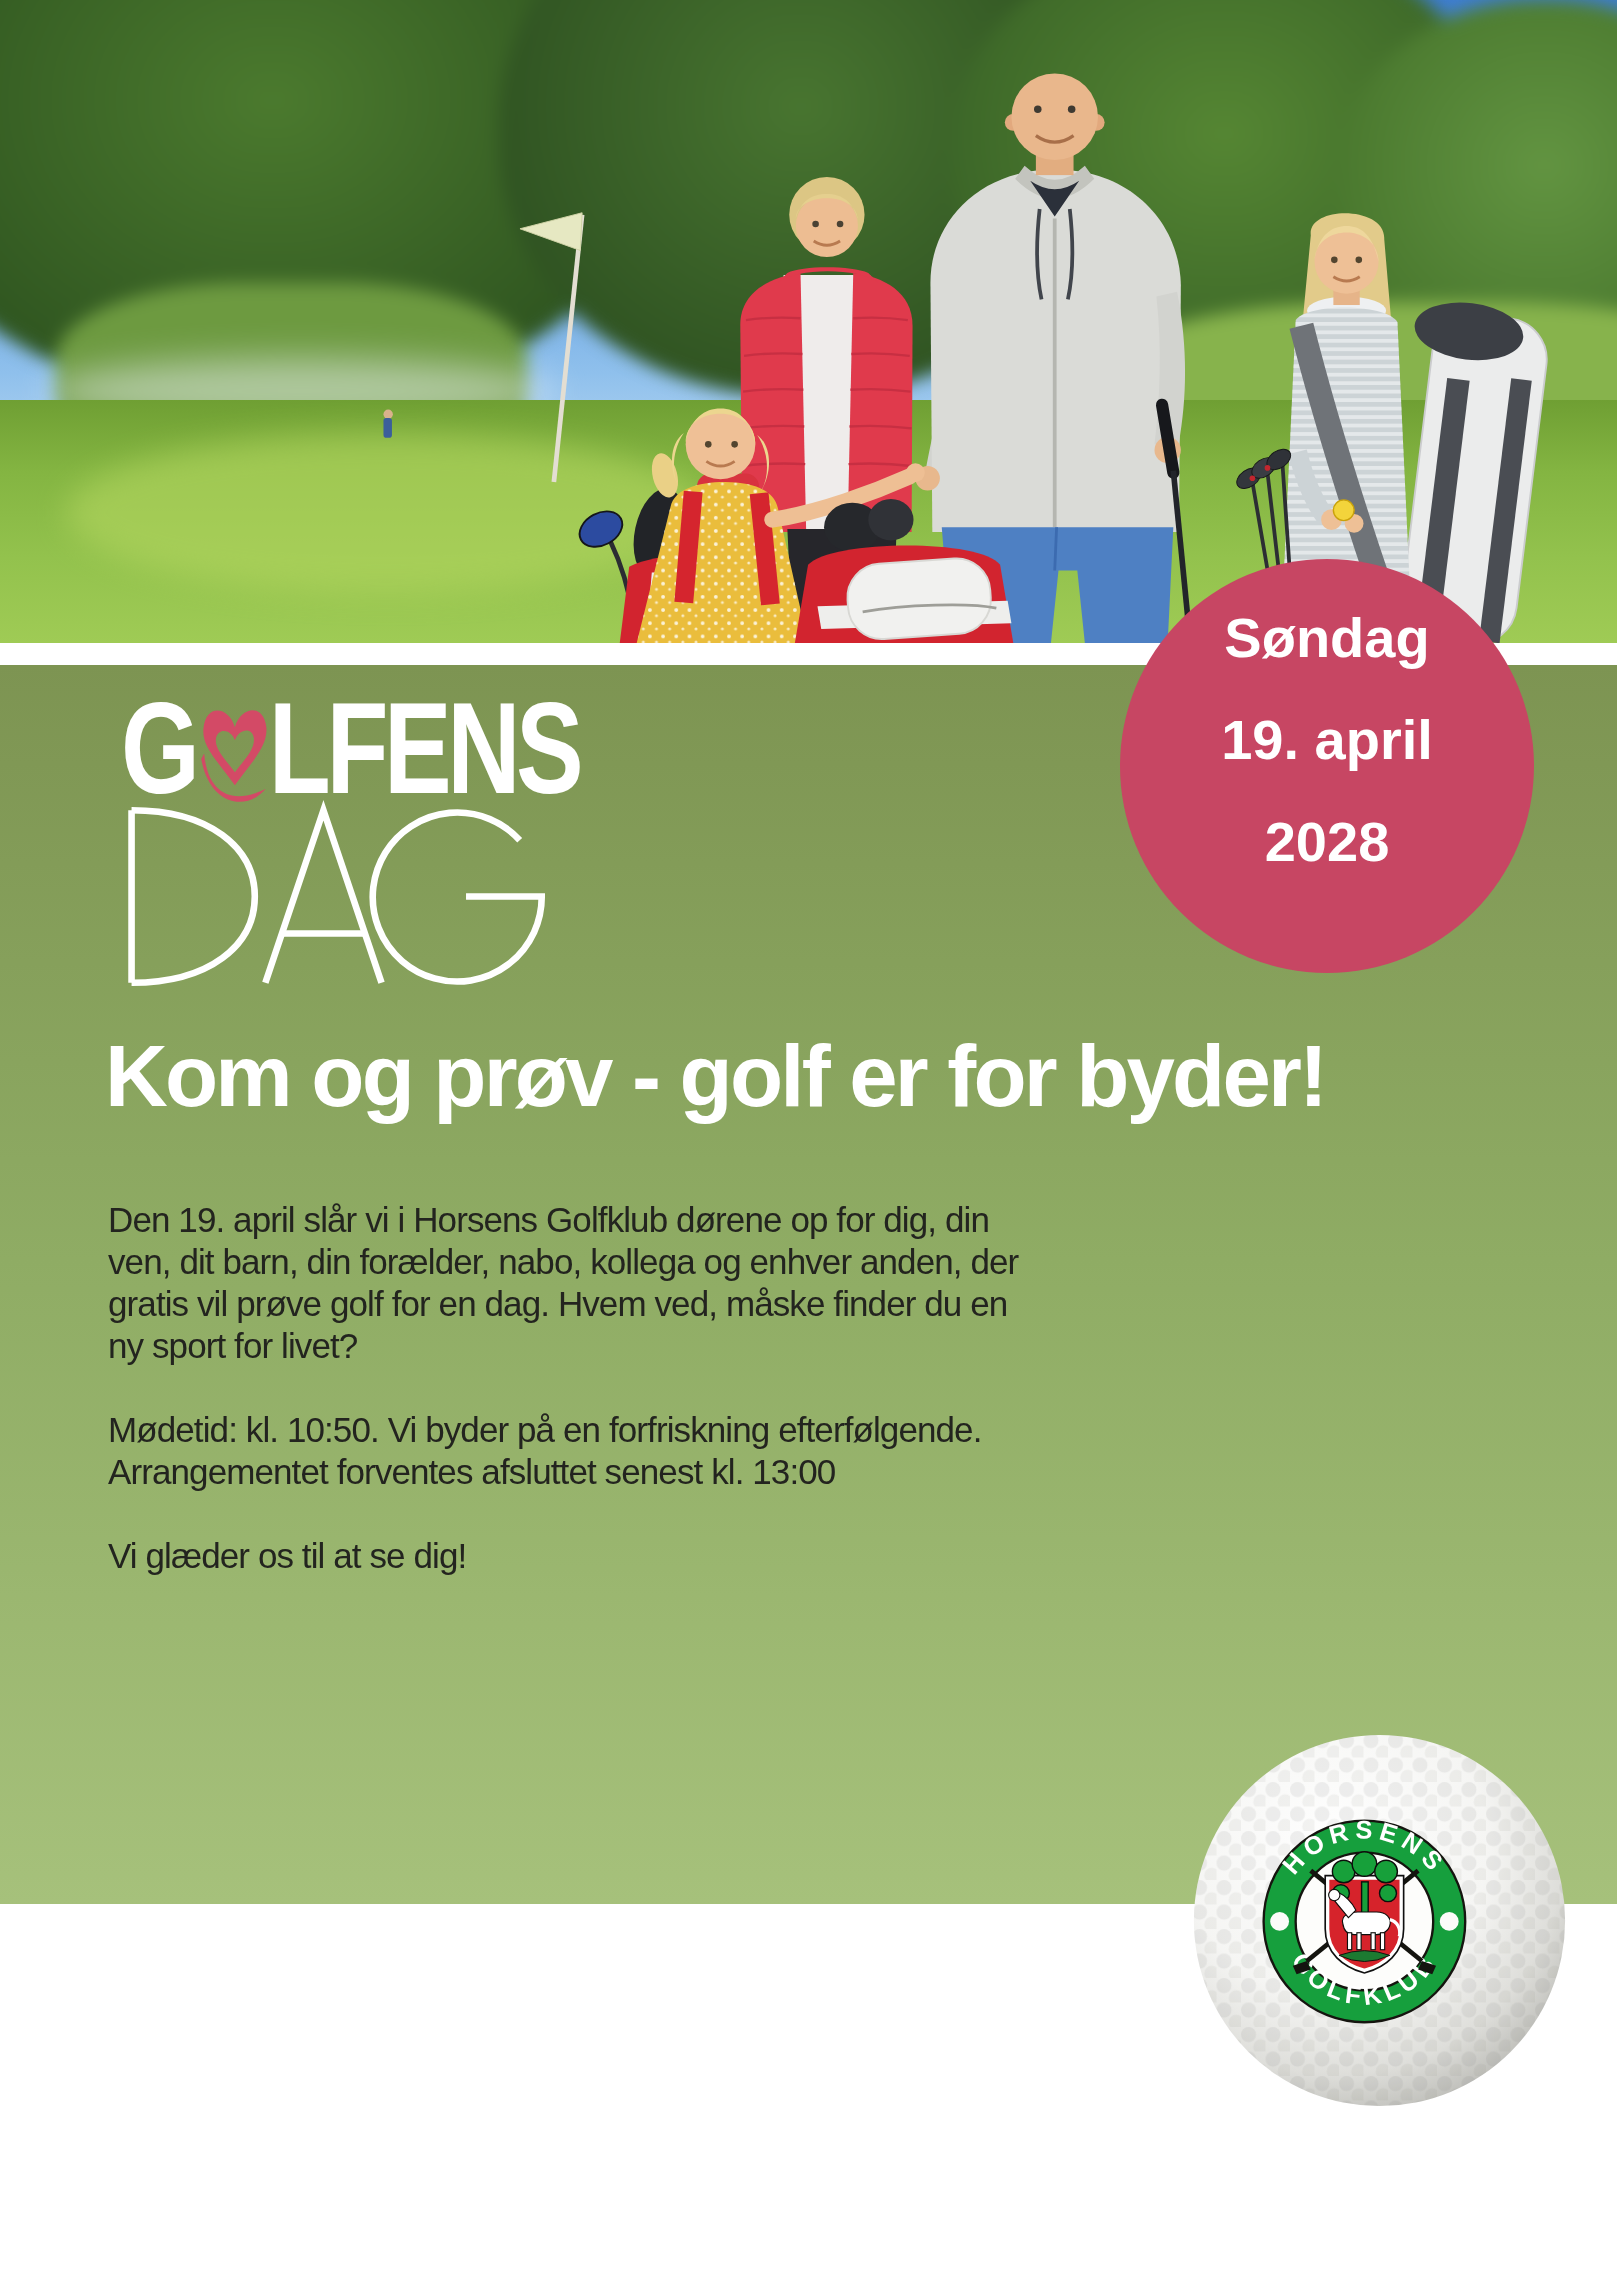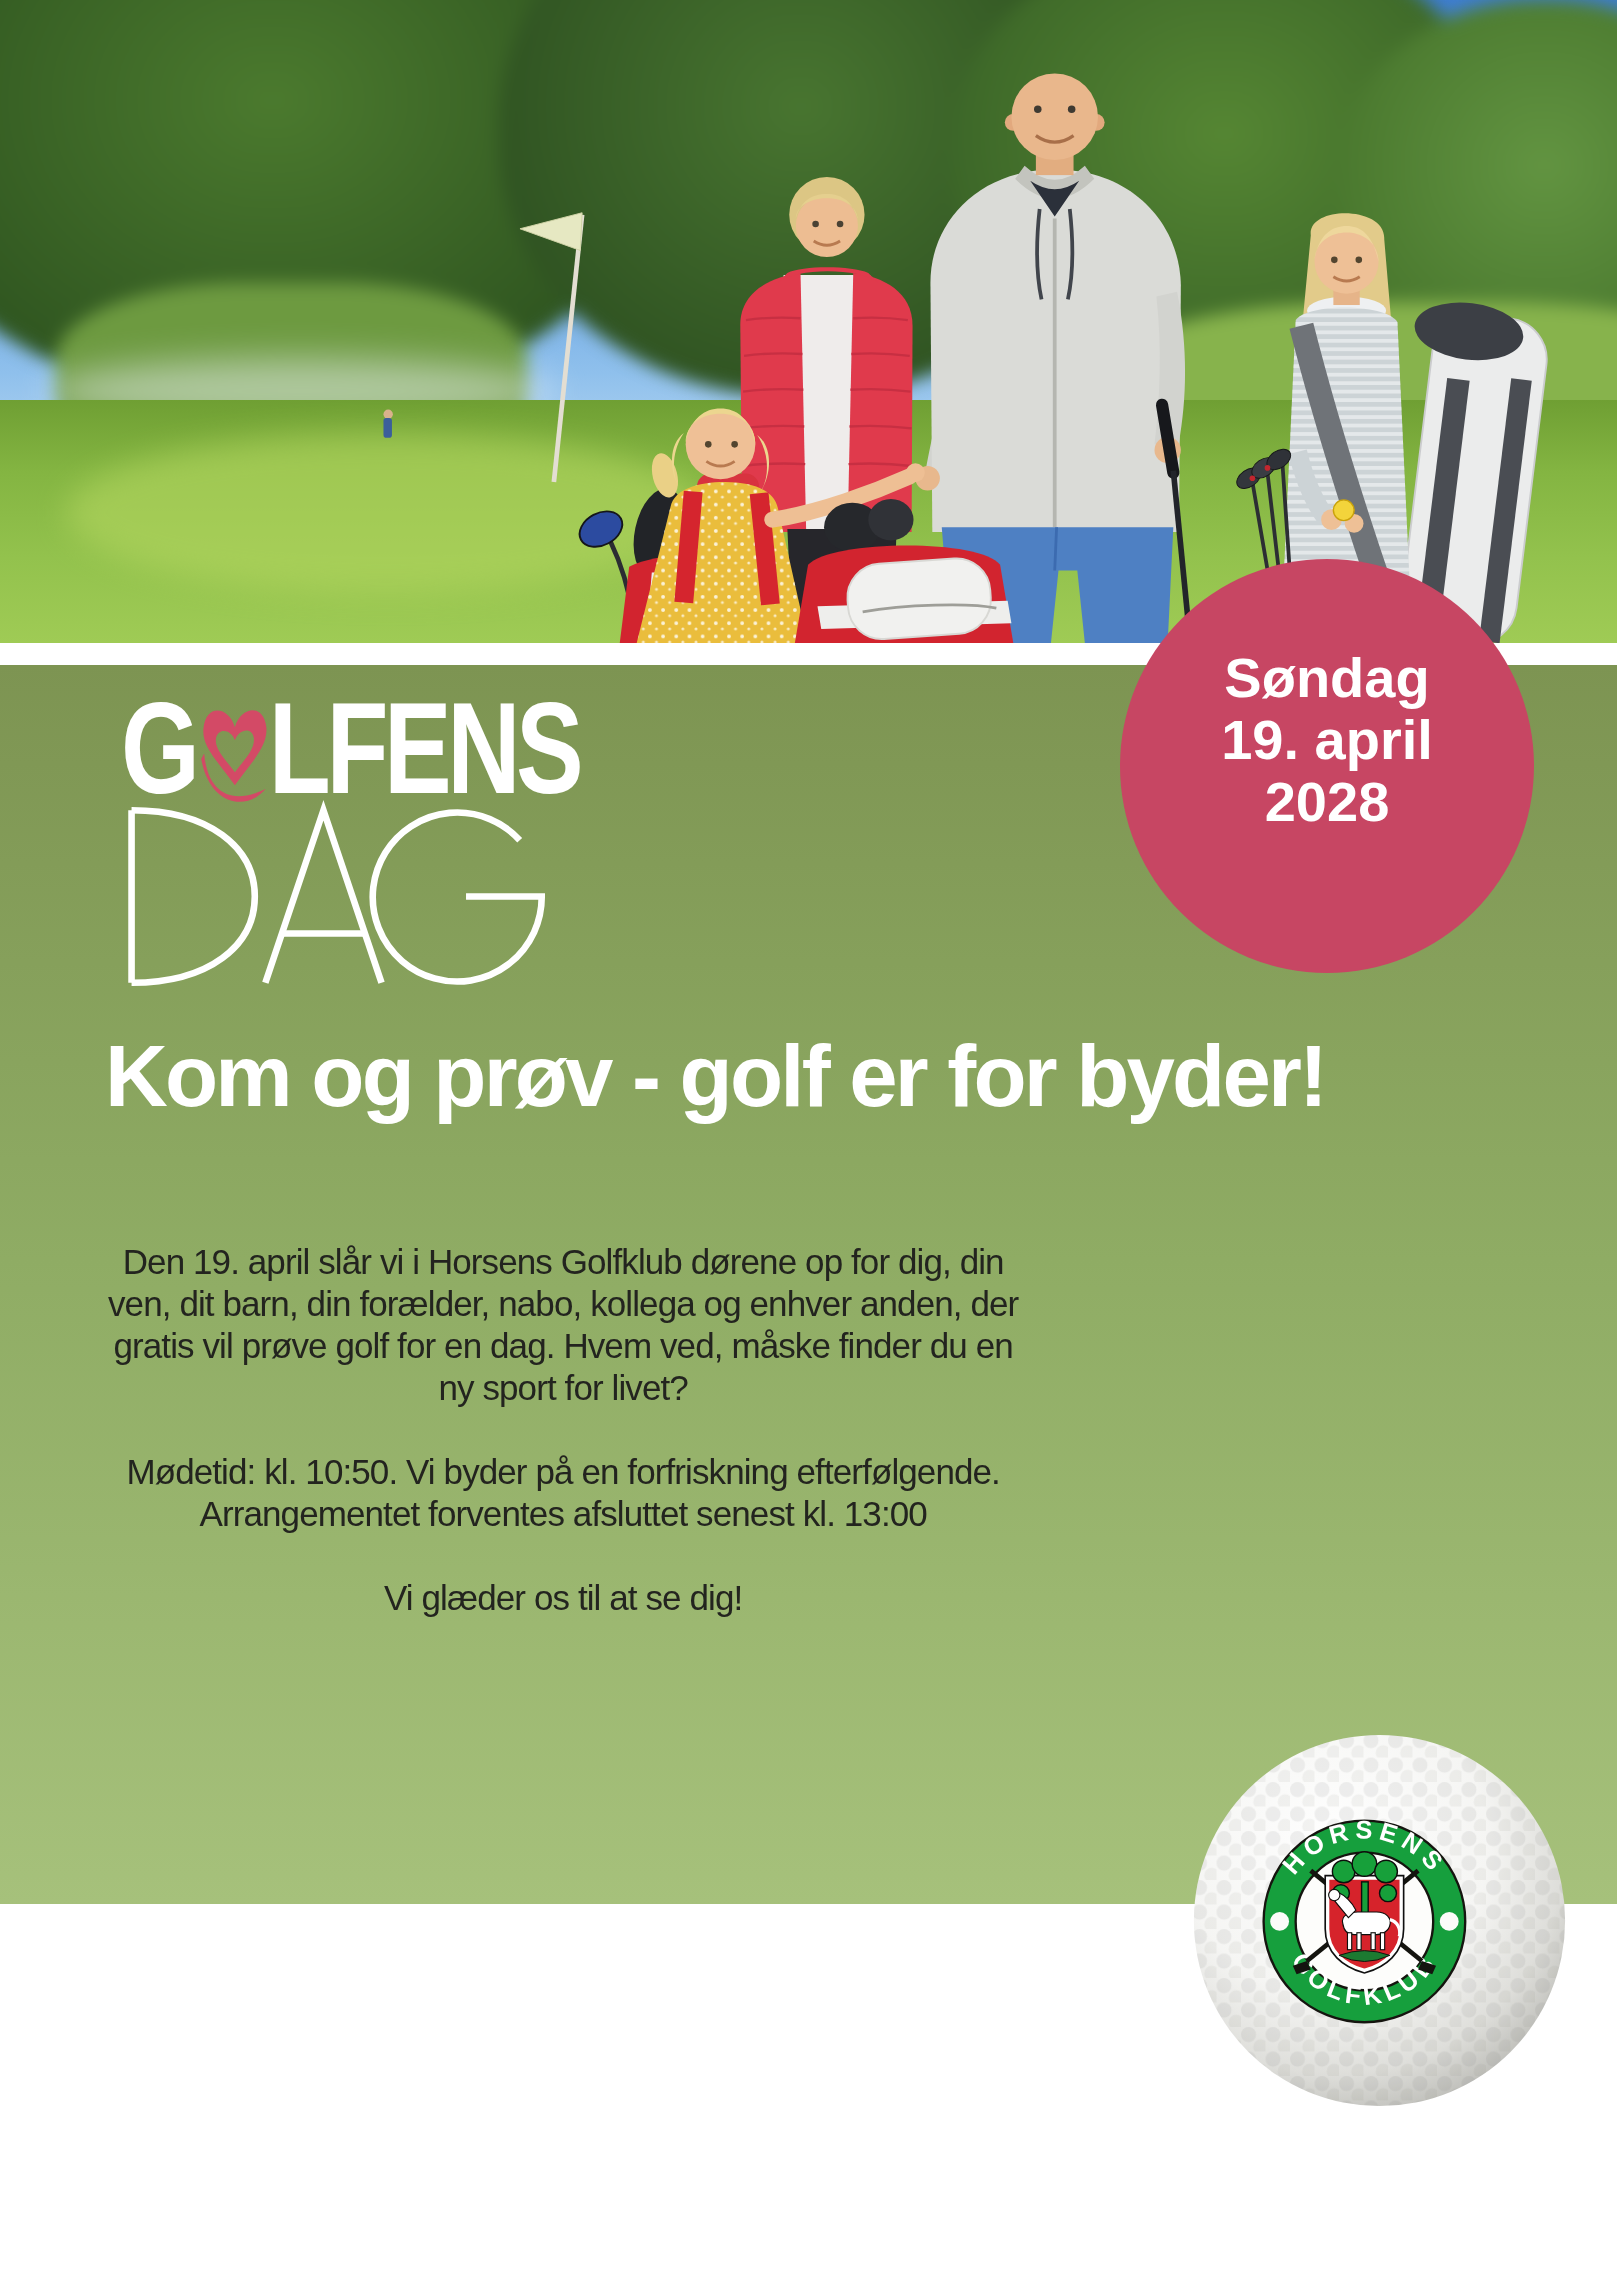--- a/index.html
+++ b/index.html
@@ -32,34 +32,34 @@
          opacity:.5;filter:blur(17px);border-radius:50%;}
   .scene{position:absolute;left:0;top:0;}
 
   
   .green-sec{position:absolute;left:0;top:665px;width:1618px;height:1239px;
              background:linear-gradient(180deg,var(--green-top) 0%,var(--green-mid) 48%,var(--green-bottom) 100%);}
 
   .badge{position:absolute;left:1120px;top:559px;width:414px;height:414px;border-radius:50%;
          background:var(--badge-pink);z-index:6;display:flex;flex-direction:column;align-items:center;
          justify-content:center;padding-bottom:53px;color:#fff;font-weight:bold;
-         font-size:56px;line-height:62px;text-align:center;}
+         font-size:56px;line-height:62px;text-align:center;gap:40px;}
 
   .logo-row{position:absolute;left:121px;top:695px;z-index:2;display:flex;align-items:flex-start;
             color:#fff;font-weight:bold;font-size:130px;line-height:107px;letter-spacing:-5.6px;
             transform:scaleX(.78);transform-origin:0 0;white-space:nowrap;}
   .heart-wrap{display:inline-block;width:94px;height:122px;margin:3.8px -3.8px 0 3.8px;overflow:visible;}
   .dag-svg{position:absolute;left:121px;top:804px;z-index:2;overflow:visible;}
   .sr{position:absolute;width:0.9px;height:0.9px;overflow:hidden;clip:rect(0 0 0 0);white-space:nowrap;}
 
   .headline{position:absolute;left:105px;top:1026px;color:#fff;font-weight:bold;
             font-size:87px;letter-spacing:-2.8px;white-space:nowrap;z-index:2;}
 
-  .bodytext{position:absolute;left:108px;top:1241px;color:var(--text-dark);
-            font-size:35px;line-height:42px;letter-spacing:-0.9px;z-index:2;text-align:center;}
+  .bodytext{position:absolute;left:108px;top:1199px;color:var(--text-dark);
+            font-size:35px;line-height:42px;letter-spacing:-0.9px;z-index:2;}
   .para{white-space:pre-line;margin:0 0 42px 0;}
 
   
   .footer{position:absolute;left:0;top:1904px;width:1618px;height:370px;background:#ffffff;}
 
   .ball{position:absolute;left:1192px;top:1733px;width:375px;height:375px;z-index:6;}
 </style>
 </head>
 <body>
 

